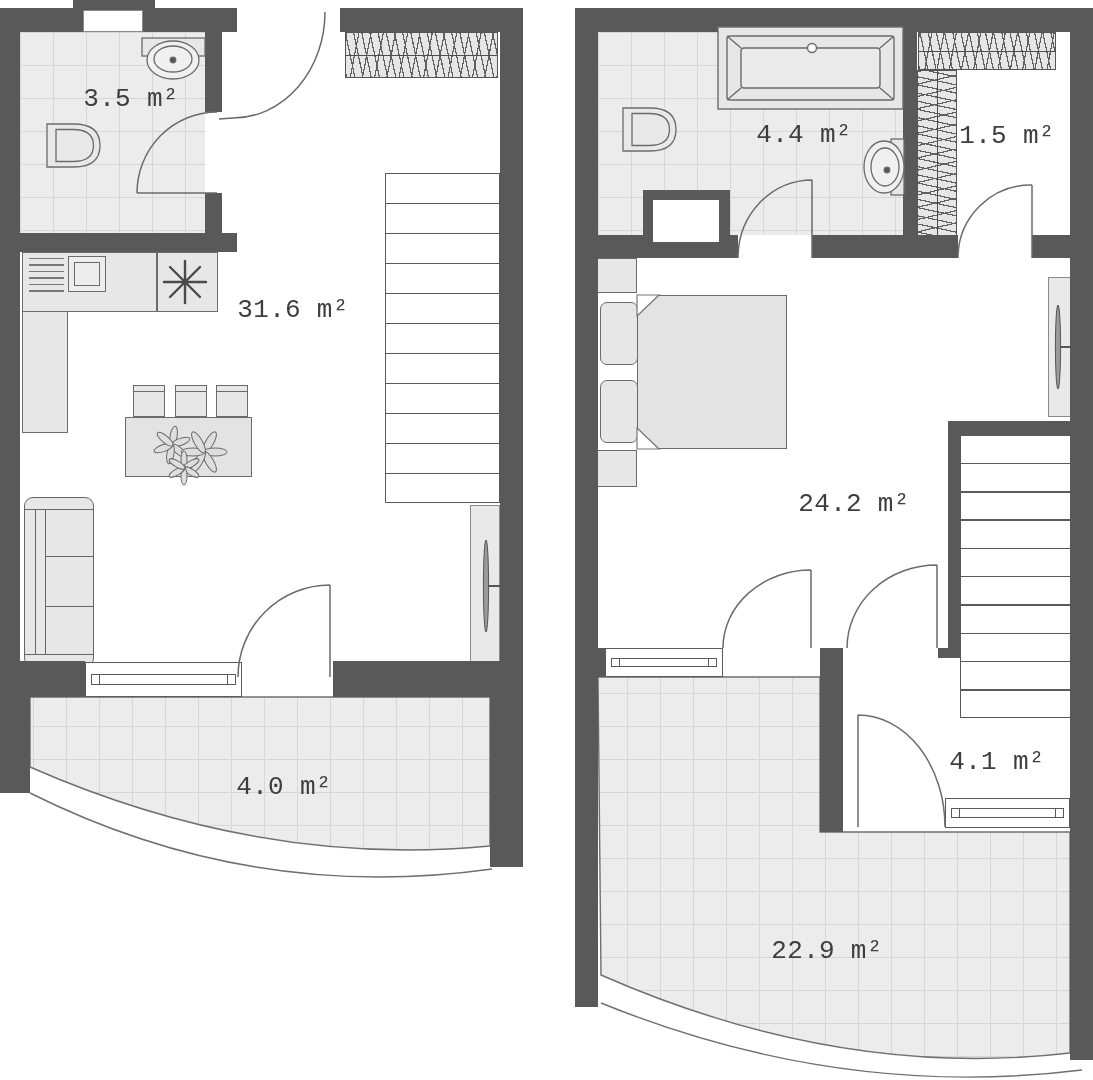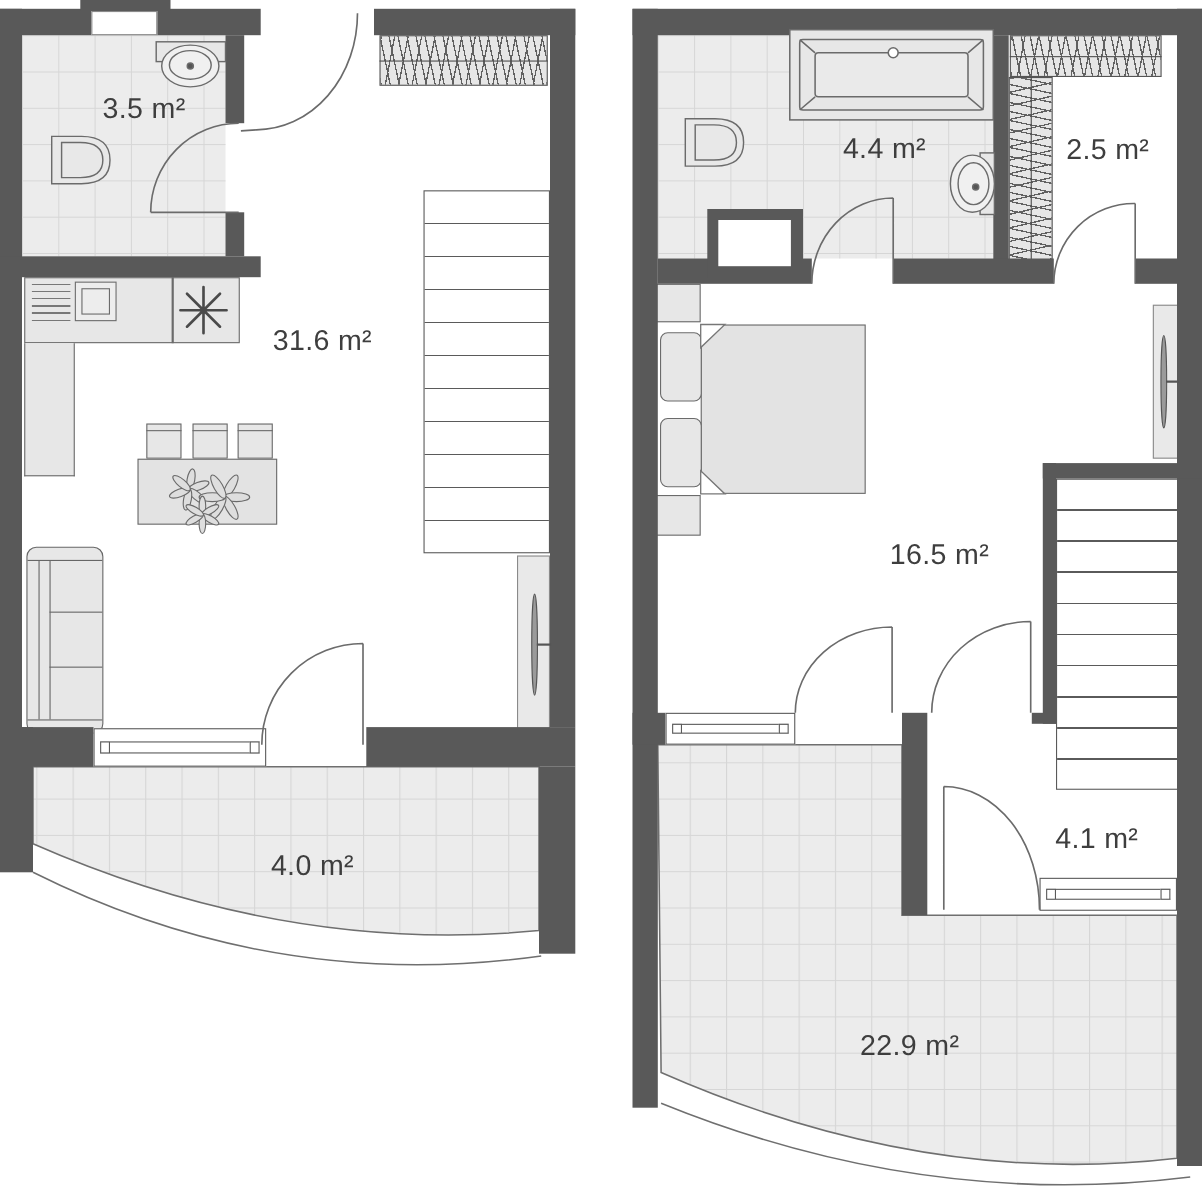--- a/index.html
+++ b/index.html
@@ -1,18 +1,18 @@
 <!DOCTYPE html>
 <html><head>
 <meta charset="utf-8">
 <style>
   *{box-sizing:border-box;margin:0;padding:0}
   html,body{background:#fff}
   .plan{position:relative;width:1093px;height:1080px;background:#fff;
-        font-family:Liberation Sans, sans-serif;overflow:hidden}
+        font-family:Liberation Mono, monospace;overflow:hidden}
   .w{position:absolute;background:#595959;z-index:3}
   .nich{position:absolute;background:#fff;border:1.2px solid #8a8a8a;z-index:4}
   .shaft{position:absolute;background:#595959;z-index:4}
   .shaft-in{position:absolute;background:#fff;z-index:5}
   .tilefloor{position:absolute;background-color:#ececec;
     background-image:linear-gradient(#d6d6d6 1px,transparent 1px),
                      linear-gradient(90deg,#d6d6d6 1px,transparent 1px);
     background-size:33px 33px;z-index:1}
   .furn{position:absolute;background:#e7e7e7;border:1.3px solid #6b6b6b;z-index:2}
   .inbox{position:absolute;border:1.2px solid #6b6b6b;z-index:2}
@@ -250,18 +250,18 @@
       <line x1="1060" y1="347" x2="1072" y2="347" stroke="#555" stroke-width="2"></line>
     </g>
 
     <path d="M637,295 L659,295 L637,316 Z M637,449 L659,449 L637,428 Z" fill="#fff" stroke="#777" stroke-width="1.2"></path>
   </svg>
 
   <div class="lbl" style="left:131px;top:99px">3.5 m²</div>
   <div class="lbl" style="left:293px;top:310px">31.6 m²</div>
   <div class="lbl" style="left:284px;top:787px">4.0 m²</div>
   <div class="lbl" style="left:804px;top:135px">4.4 m²</div>
-  <div class="lbl" style="left:1007px;top:136px">2.5 m²</div>
-  <div class="lbl" style="left:854px;top:504px">16.5 m²</div>
+  <div class="lbl" style="left:1007px;top:136px">1.5 m²</div>
+  <div class="lbl" style="left:854px;top:504px">24.2 m²</div>
   <div class="lbl" style="left:997px;top:762px">4.1 m²</div>
   <div class="lbl" style="left:827px;top:951px">22.9 m²</div>
 
 </div>
 
 </body></html>

